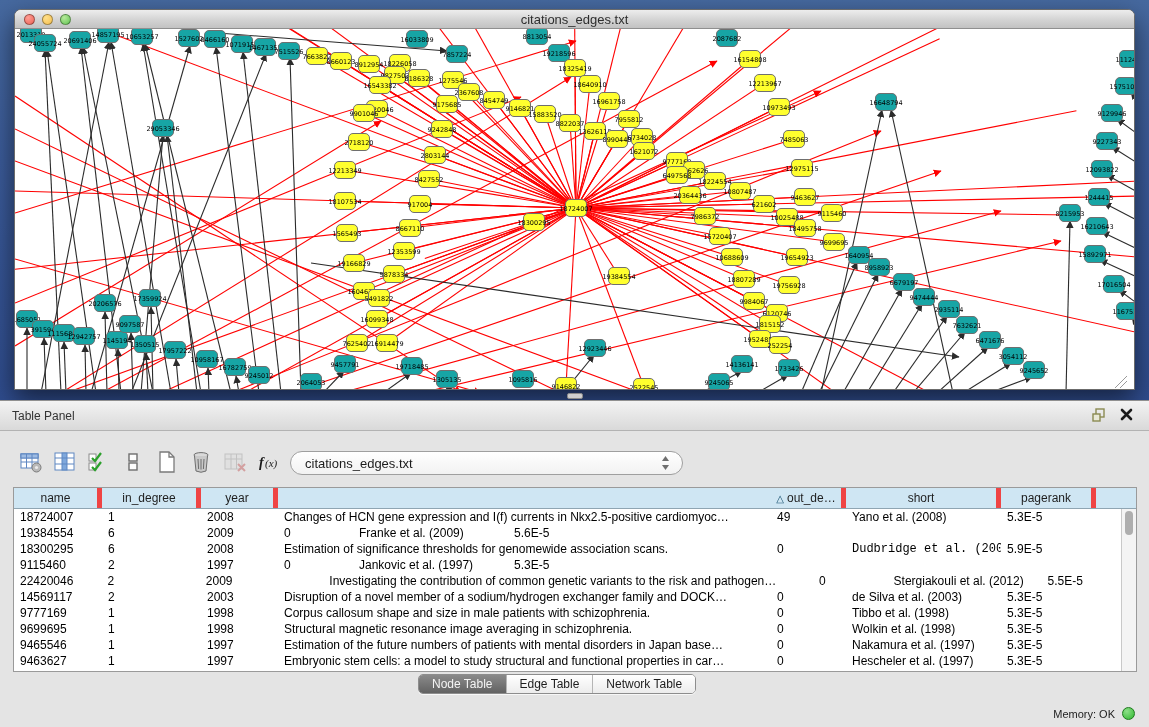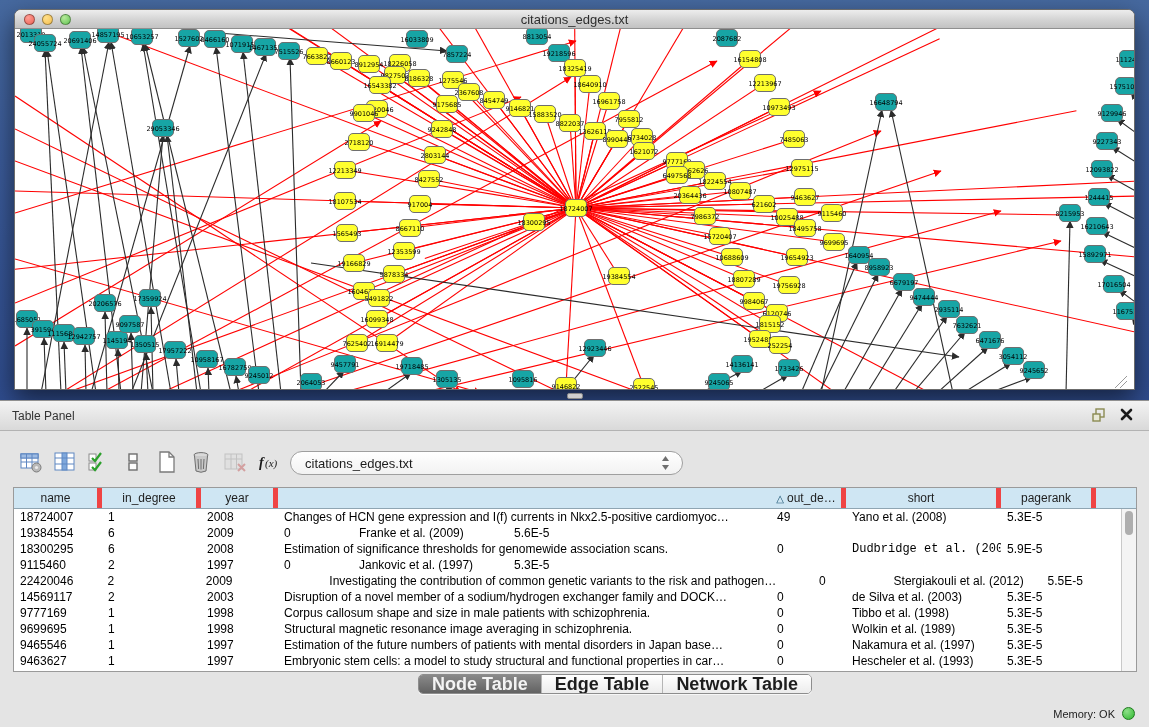--- a/index.html
+++ b/index.html
@@ -61,23 +61,23 @@
   .td { font-size:12px; color:#000; line-height:16px; padding-left:6px;
     overflow:hidden; white-space:nowrap; text-overflow:clip; }
   #vscroll { position:absolute; right:0; top:21px; width:15px; height:162px;
     background:#f4f4f4; border-left:1px solid #c9c9c9; }
   #vscroll-thumb { position:absolute; left:3px; top:2px; width:8px; height:24px;
     background:#aeaeae; border-radius:4px; }
 
   #table-tabs { position:absolute; left:418px; top:273px; height:20px; display:flex;
     border:1px solid #8d8d8d; border-radius:5px; overflow:hidden;
     background:#f6f6f6; box-shadow:0 1px 0 rgba(255,255,255,.7); }
-  .tab { font-size:18px; padding:0 13px; line-height:19px; color:#1d1d1d;
+  .tab { font-size:12px; padding:0 13px; line-height:19px; color:#1d1d1d;
     background:linear-gradient(180deg,#ffffff,#ececec); border:none;
-    border-right:1px solid #b5b5b5; cursor:pointer;font-weight:bold; }
+    border-right:1px solid #b5b5b5; cursor:pointer; }
   .tab:last-child { border-right:none; }
   .tab.selected { background:linear-gradient(180deg,#8a8a8a,#626262); color:#f4f4f4; }
 
   #statusbar { position:absolute; left:0; bottom:0; width:100%; height:26px; }
   #memory-label { position:absolute; right:34px; top:7px; font-size:11px; color:#222; }
   #memory-dot { position:absolute; right:14px; top:6px; width:13px; height:13px;
     border-radius:50%; background:radial-gradient(circle at 35% 30%,#8fe08a,#2eb82e);
     border:1px solid #1d7a1d; }
 </style>
 </head>
@@ -981,39 +981,39 @@
           <div class="td" style="width: 75px;">0</div>
           <div class="td" style="width: 155px;">Tibbo et al. (1998)</div>
           <div class="td" style="width: 95px;">5.3E-5</div>
         </div>
         <div class="tr">
           <div class="td" style="width: 88px;">9699695</div>
           <div class="td" style="width: 99px;">1</div>
           <div class="td" style="width: 77px;">1998</div>
           <div class="td" style="width: 493px;">Structural magnetic resonance image averaging in schizophrenia.</div>
           <div class="td" style="width: 75px;">0</div>
-          <div class="td" style="width: 155px;">Wolkin et al. (1989)</div>
+          <div class="td" style="width: 155px;">Wolkin et al. (1998)</div>
           <div class="td" style="width: 95px;">5.3E-5</div>
         </div>
         <div class="tr">
           <div class="td" style="width: 88px;">9465546</div>
           <div class="td" style="width: 99px;">1</div>
           <div class="td" style="width: 77px;">1997</div>
           <div class="td" style="width: 493px;">Estimation of the future numbers of patients with mental disorders in Japan base…</div>
           <div class="td" style="width: 75px;">0</div>
           <div class="td" style="width: 155px;">Nakamura et al. (1997)</div>
           <div class="td" style="width: 95px;">5.3E-5</div>
         </div>
         <div class="tr">
           <div class="td" style="width: 88px;">9463627</div>
           <div class="td" style="width: 99px;">1</div>
           <div class="td" style="width: 77px;">1997</div>
           <div class="td" style="width: 493px;">Embryonic stem cells: a model to study structural and functional properties in car…</div>
           <div class="td" style="width: 75px;">0</div>
-          <div class="td" style="width: 155px;">Hescheler et al. (1993)</div>
+          <div class="td" style="width: 155px;">Hescheler et al. (1997)</div>
           <div class="td" style="width: 95px;">5.3E-5</div>
         </div>
       </div>
     <div id="vscroll">
       <div id="vscroll-thumb"></div>
     </div>
   </div>
 
   <div id="table-tabs">
       <button class="tab selected">Node Table</button>

